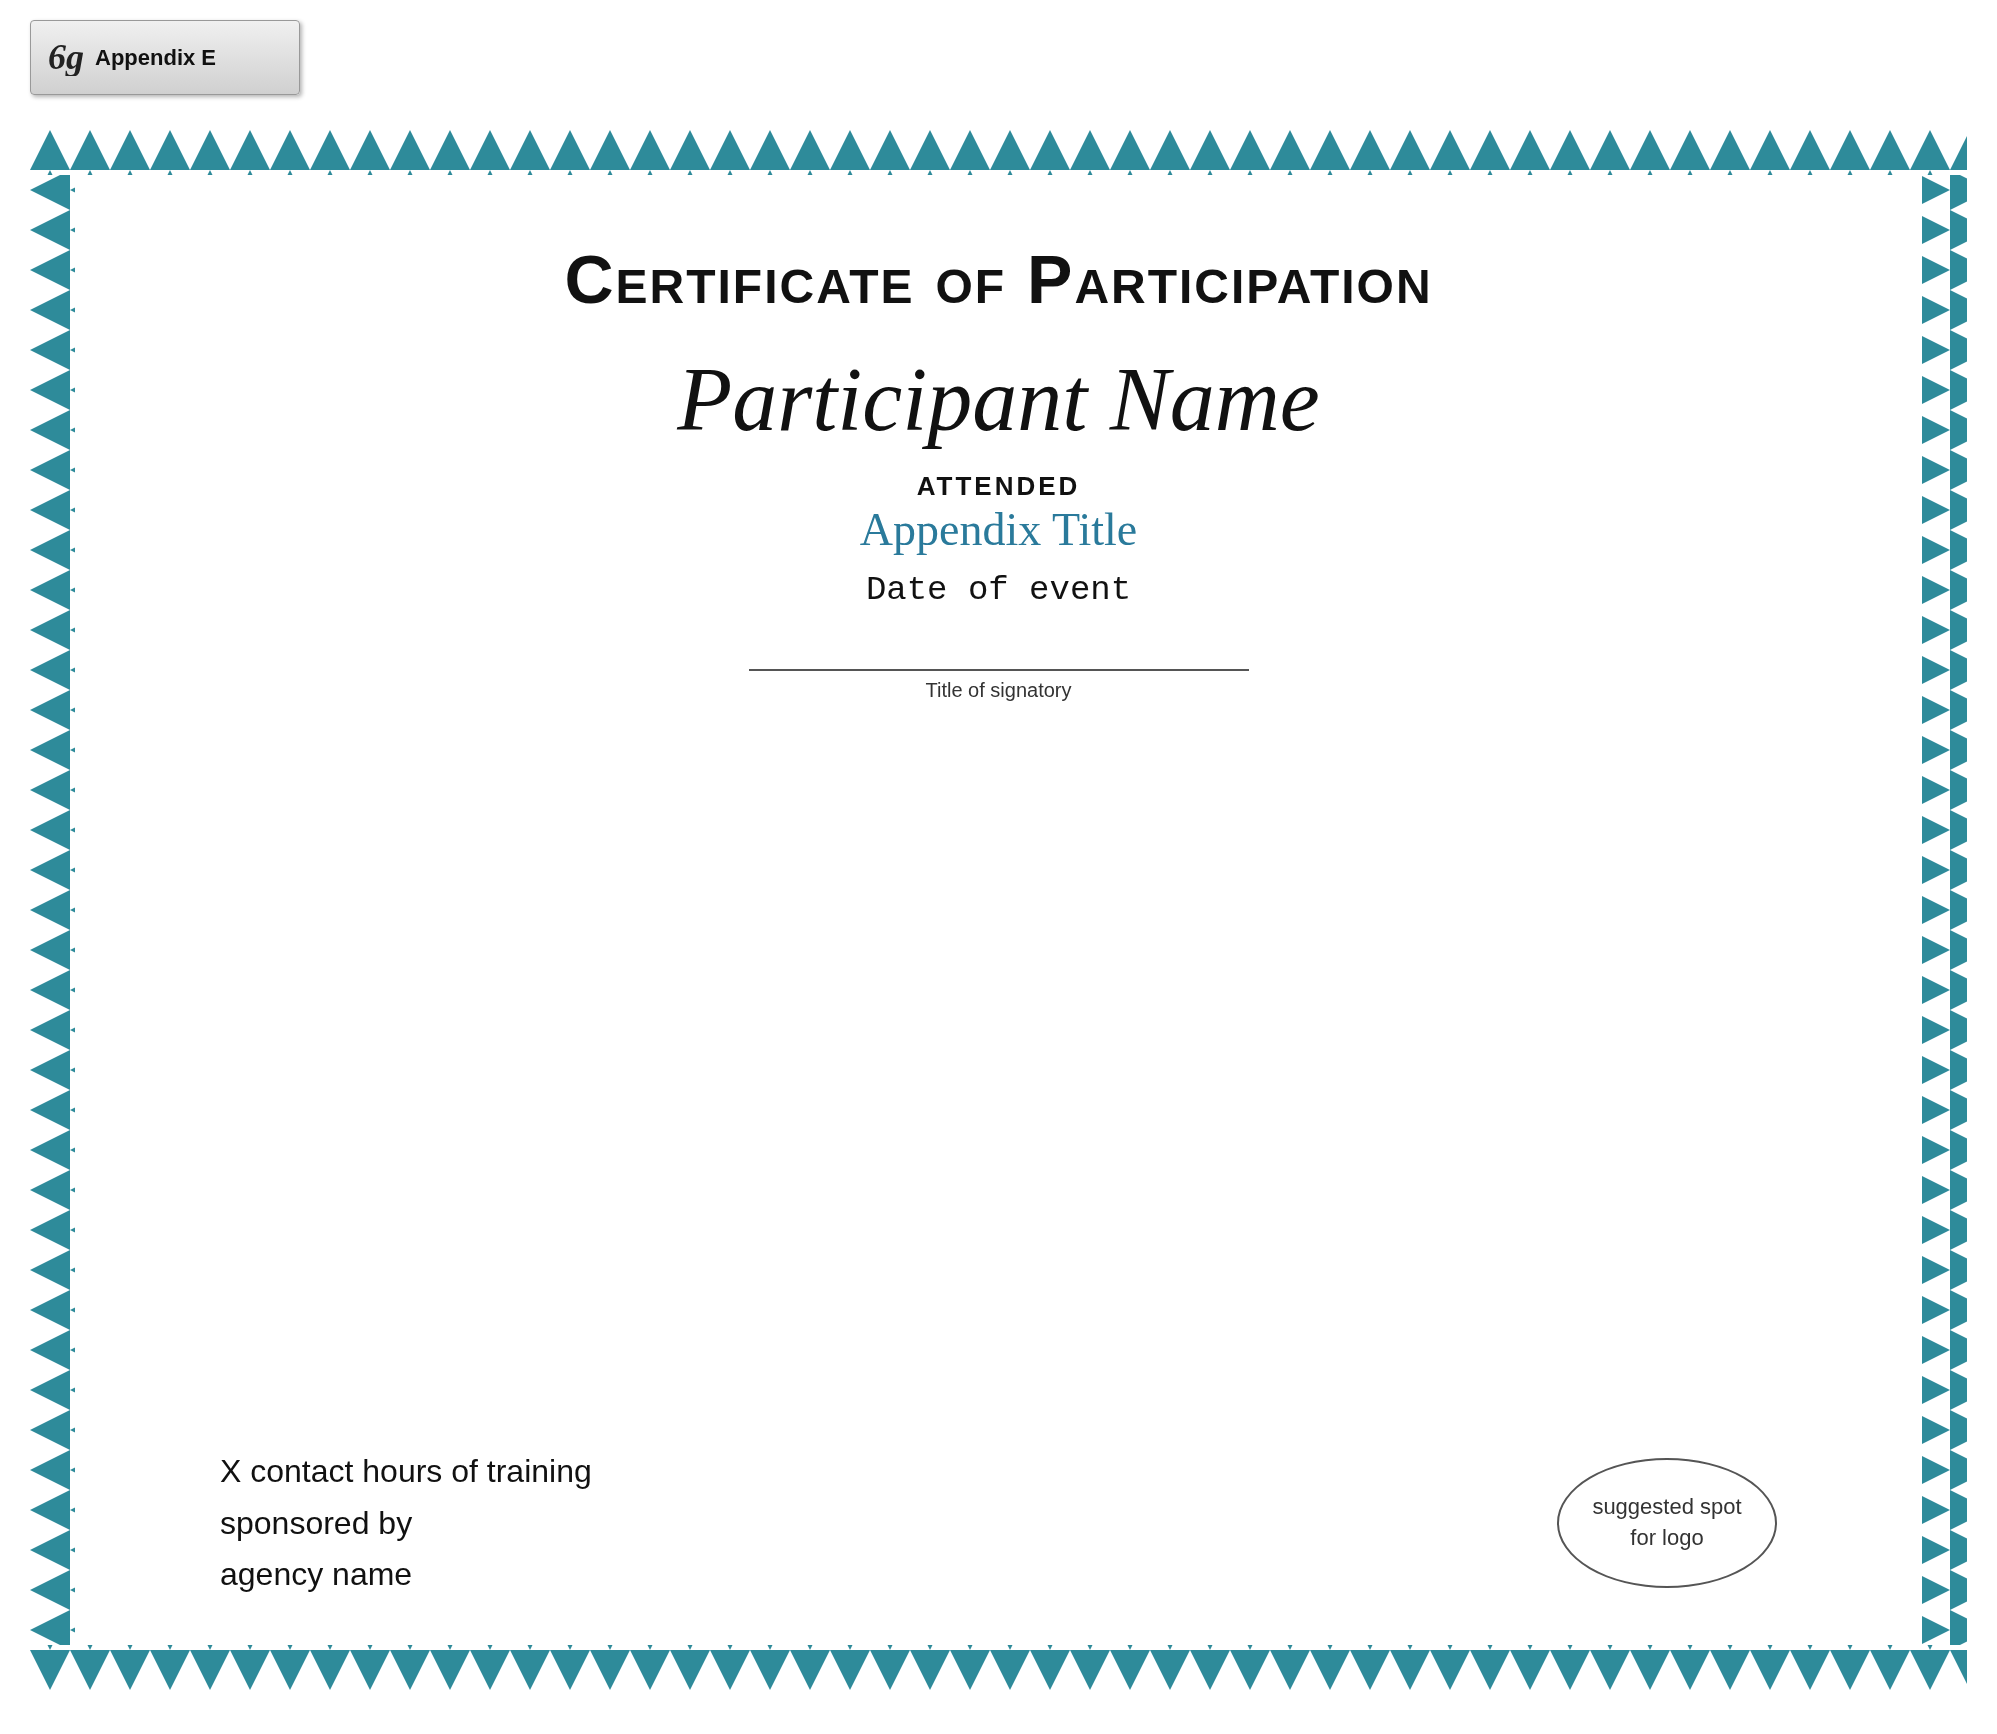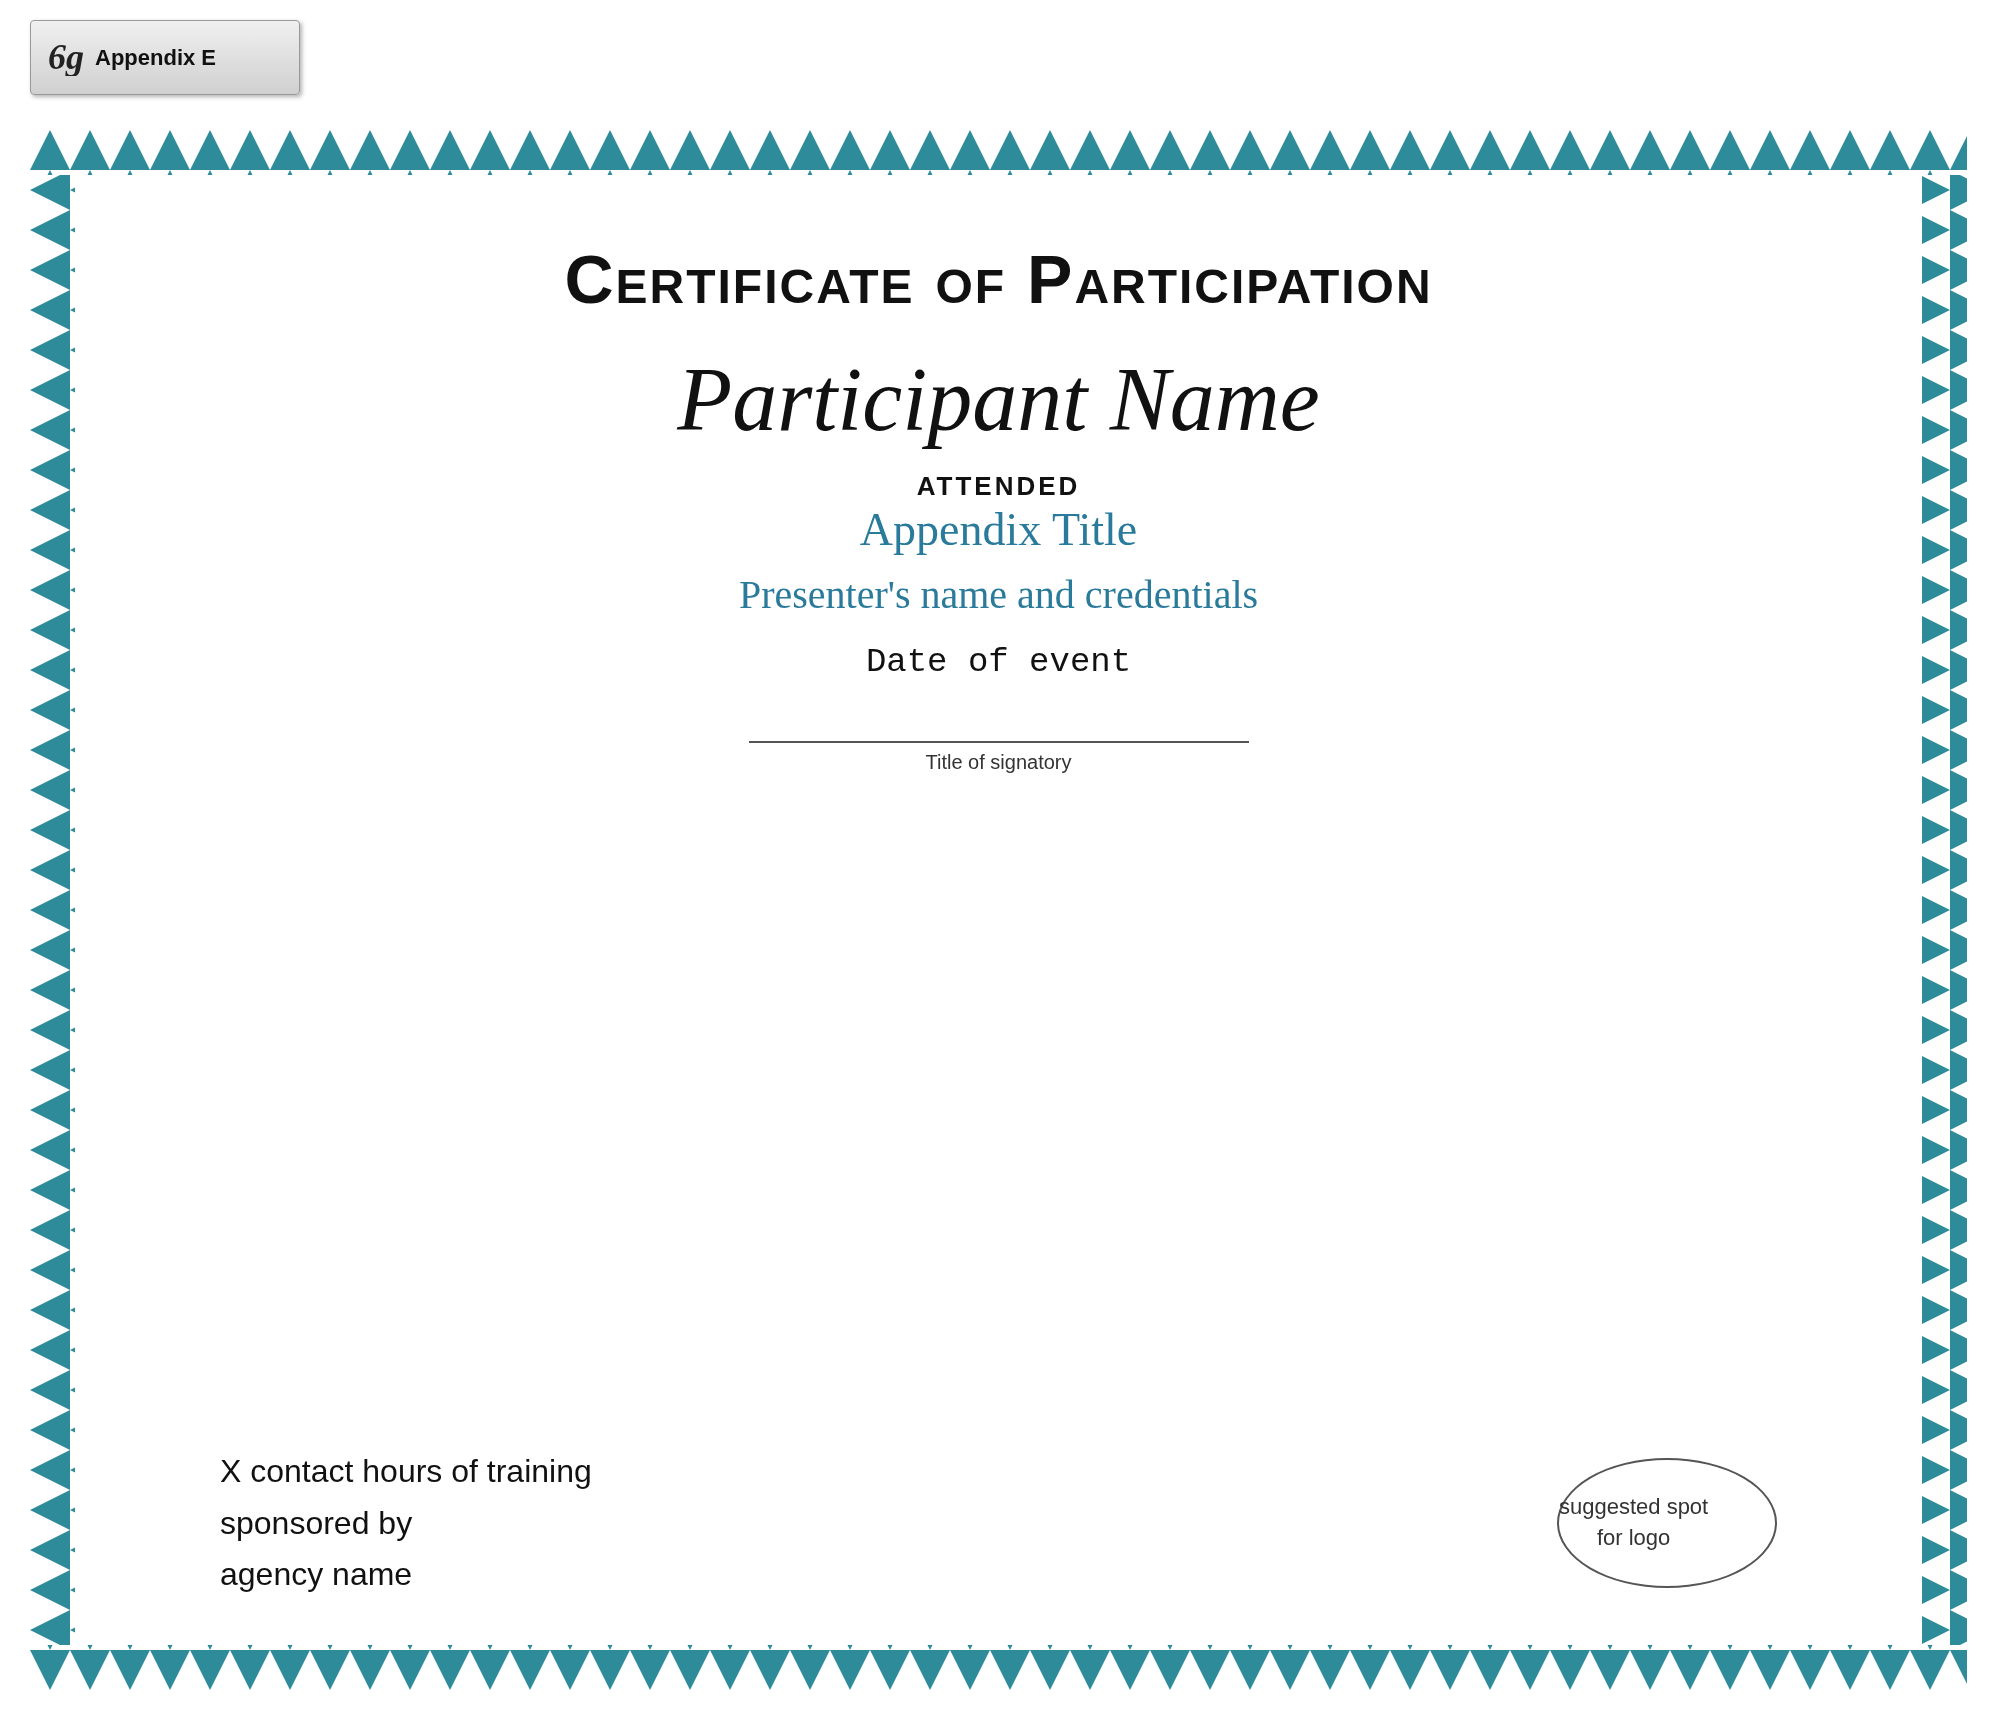--- a/index.html
+++ b/index.html
@@ -180,21 +180,21 @@
       line-height: 1.6;
     }
 
     .logo-spot {
       width: 220px;
       height: 130px;
       border: 2px solid #555;
       border-radius: 50%;
       display: flex;
       align-items: center;
-      justify-content: flex-start;
+      justify-content: center;
       text-align: center;
       font-family: Arial, sans-serif;
       font-size: 22px;
       color: #333;
       line-height: 1.4;
     }
 
   </style>
 </head>
 <body>
@@ -240,21 +240,20 @@
     <div class="certificate-inner">
 
       <h1 class="cert-title">Certificate of Participation</h1>
 
       <div class="participant-name" style="font-family: &quot;Palatino Linotype&quot;, Palatino, Georgia, serif; font-style: italic;">Participant Name</div>
 
       <div class="attended-label">ATTENDED</div>
 
       <div class="training-title">Appendix Title</div>
 
-      <div class="presenter-name">Presenter's name and credentials</div>
 
       <div class="date-of-event">Date of event</div>
 
       <div class="signature-area">
         <div class="signature-line"></div>
         <div class="signature-label">Title of signatory</div>
       </div>
 
       <div class="bottom-section">
         <div class="contact-hours">

